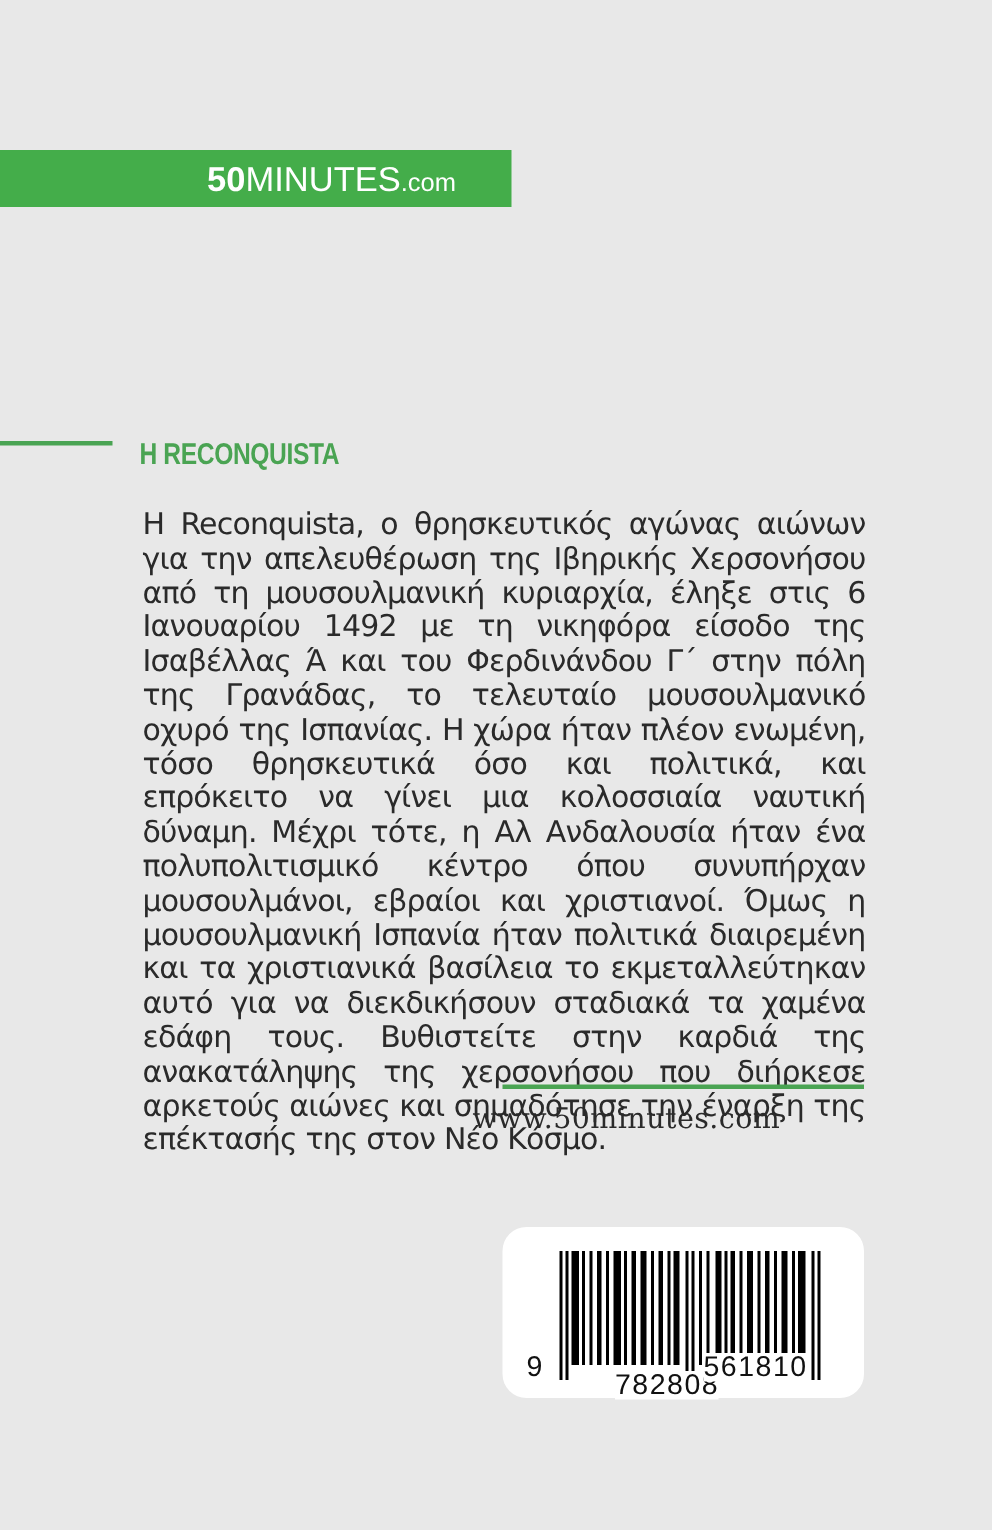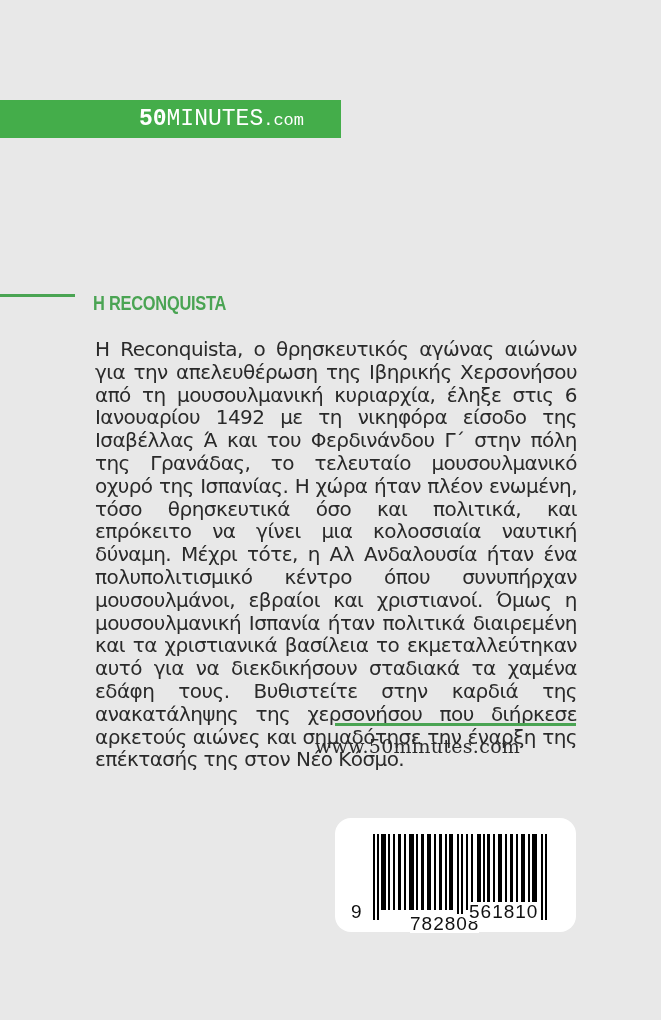--- a/index.html
+++ b/index.html
@@ -12,21 +12,21 @@
     }
     .banner {
       position: absolute; left: 0; top: 100px;
       width: 341px; height: 38px;
       background: #44ad4a;
       display: flex; align-items: center; justify-content: flex-end;
       box-sizing: border-box; padding-right: 37px;
     }
     .brand {
       color: #ffffff;
-      font-family: Liberation Mono, monospace;
+      font-family: Liberation Sans, sans-serif;
       font-size: 23px;
       letter-spacing: 0px;
       line-height: 1;
     }
     .brand .num { font-weight: bold; }
     .brand .word { font-weight: normal; }
     .brand .tld { font-size: 17px; }
 
     .left-rule {
       position: absolute; left: 0; top: 294px;

